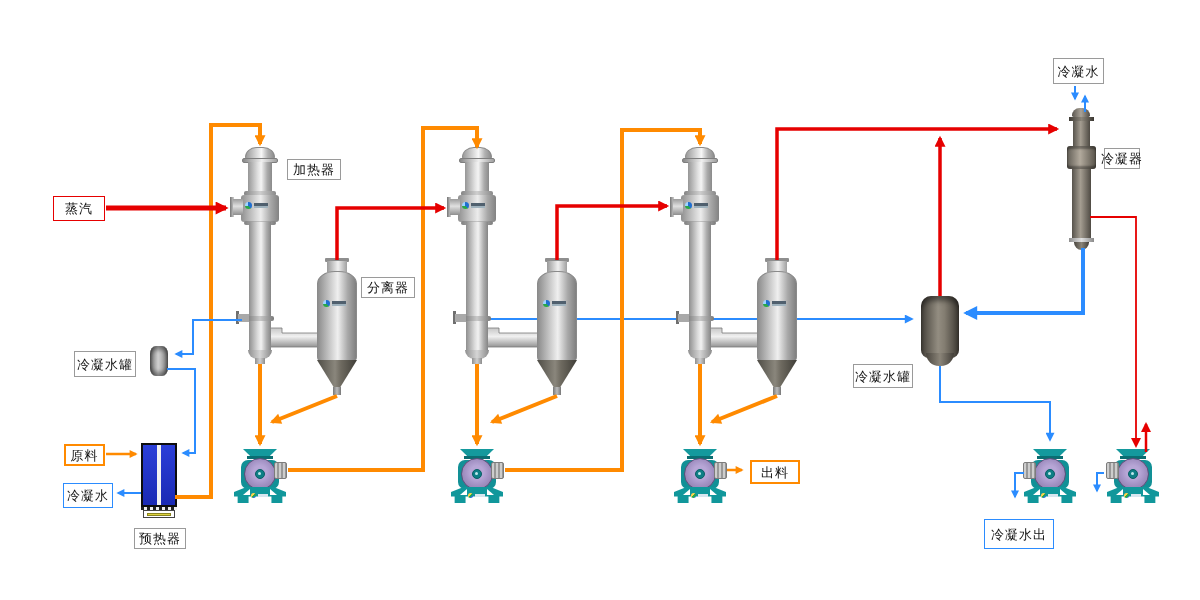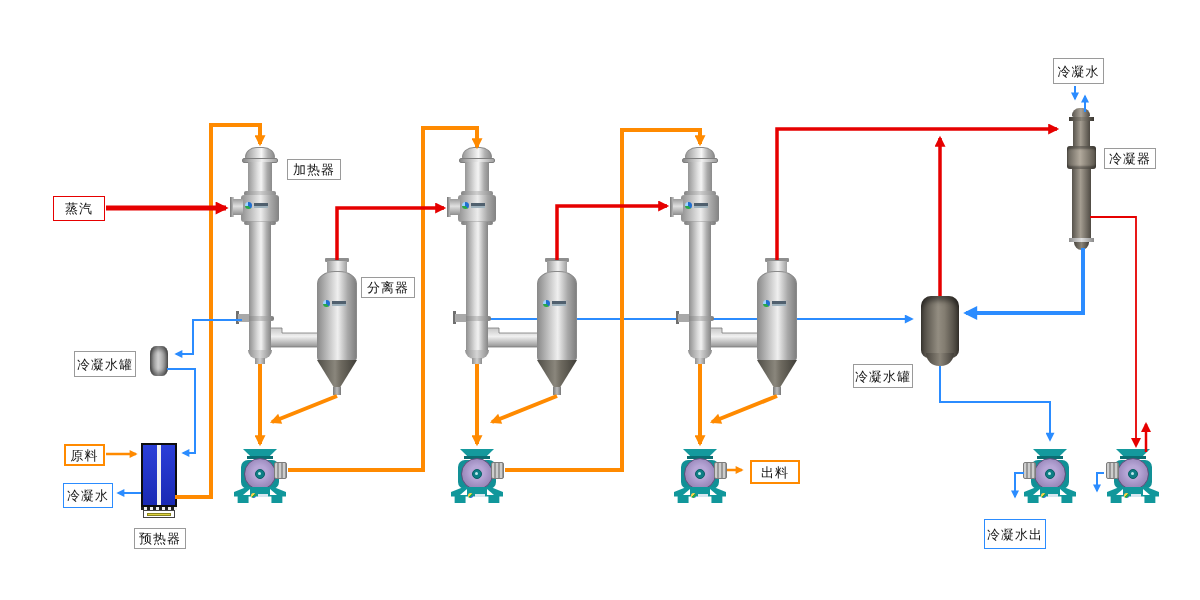--- a/index.html
+++ b/index.html
@@ -369,16 +369,16 @@
   <div class="lbl b-red" style="left:53px;top:196px;width:52px;height:25px;">蒸汽</div>
   <div class="lbl b-gray" style="left:287px;top:159px;width:54px;height:21px;">加热器</div>
   <div class="lbl b-gray" style="left:361px;top:277px;width:54px;height:21px;">分离器</div>
   <div class="lbl b-gray" style="left:74px;top:351px;width:62px;height:26px;">冷凝水罐</div>
   <div class="lbl b-orange" style="left:64px;top:444px;width:41px;height:22px;">原料</div>
   <div class="lbl b-blue" style="left:63px;top:483px;width:50px;height:25px;">冷凝水</div>
   <div class="lbl b-gray" style="left:134px;top:528px;width:52px;height:21px;">预热器</div>
   <div class="lbl b-orange" style="left:750px;top:460px;width:50px;height:24px;">出料</div>
   <div class="lbl b-gray" style="left:853px;top:364px;width:60px;height:24px;">冷凝水罐</div>
   <div class="lbl b-gray" style="left:1053px;top:58px;width:51px;height:26px;">冷凝水</div>
-  <div class="lbl b-gray" style="left:1104px;top:148px;width:52px;height:21px;">冷凝器</div>
-  <div class="lbl b-blue" style="left:984px;top:519px;width:62px;height:30px;">冷凝水出</div>
+  <div class="lbl b-gray" style="left:1104px;top:148px;width:36px;height:21px;">冷凝器</div>
+  <div class="lbl b-blue" style="left:984px;top:519px;width:70px;height:30px;">冷凝水出</div>
 
 </div>
 
 </body></html>

